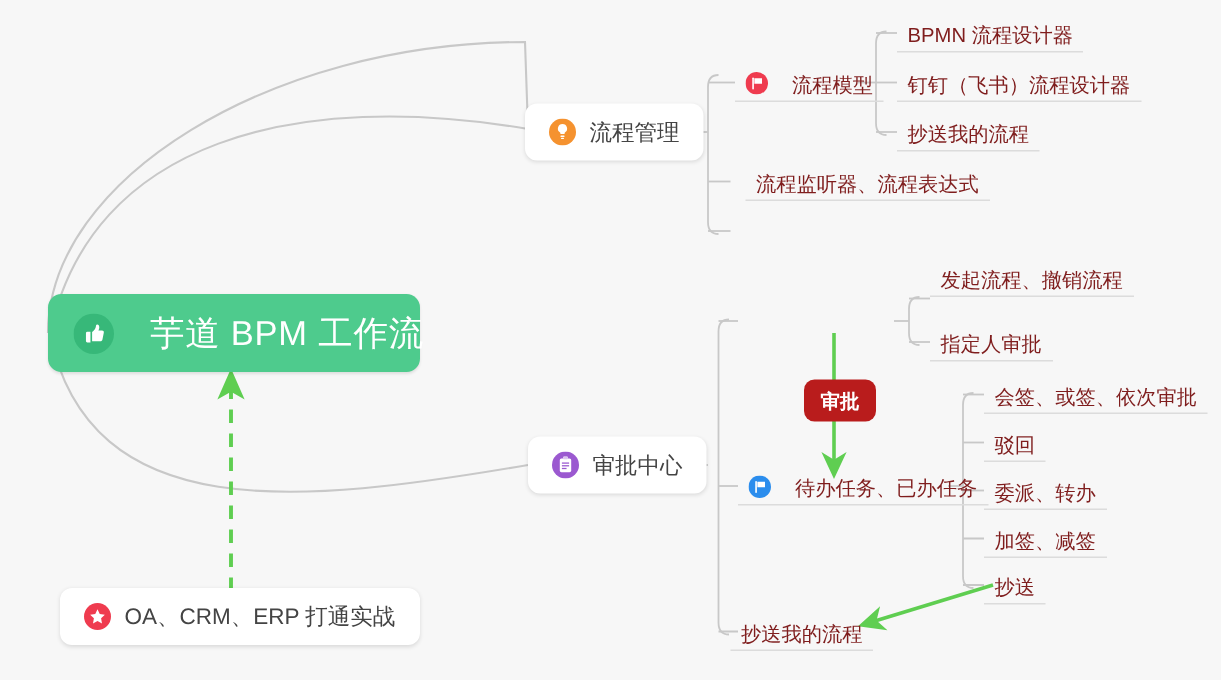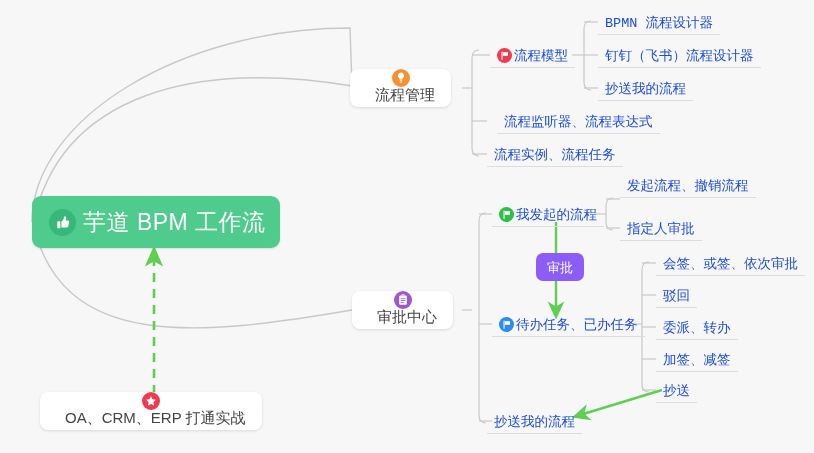--- a/index.html
+++ b/index.html
@@ -36,74 +36,73 @@
     border-radius: 9px;
     display: flex;
     align-items: center;
     padding: 0 17px;
     box-shadow: 0 1px 2px rgba(0,0,0,0.10);
   }
   .root-label {
     color: #ffffff;
     font-size: 23px;
     letter-spacing: 0.5px;
-    margin-left: 7px;
+    margin-left: 24px;
     white-space: nowrap;
     line-height: 1;
   }
 
   
   .card-node {
     position: absolute;
     background: #ffffff;
     border-radius: 8px;
     display: flex;
     align-items: center;
     padding: 0 16px;
     height: 38px;
     box-shadow: 0 1px 3px rgba(0,0,0,0.12);
     white-space: nowrap;
-    flex-direction: column;
   }
   .card-label {
     font-size: 15px;
     color: #444444;
     margin-left: 9px;
     line-height: 1;
   }
 
   
   .text-node {
     position: absolute;
     display: flex;
     align-items: flex-end;
     border-bottom: 1px solid #dcdcdc;
     padding: 0 7px 4px 7px;
     height: 26px;
     white-space: nowrap;
   }
   .text-node .t-label {
     font-size: 13.5px;
-    color: #1d4ed8;
+    color: #7f1d1d;
     line-height: 1;
-    font-family: Liberation Mono, monospace;
-  }
-  .text-node .t-label.withicon { margin-left: 2px; }
+  }
+  .text-node .t-label.withicon { margin-left: 16px; }
 
   
   .pill-node {
     position: absolute;
-    background: #8b5cf6;
+    background: #b91c1c;
     border-radius: 7px;
     display: flex;
     align-items: center;
     justify-content: flex-start;
     height: 28px;
     padding: 0 11px;
     z-index: 6;
+    font-weight: bold;
   }
   .pill-label {
     color: #ffffff;
     font-size: 13px;
     line-height: 1;
     white-space: nowrap;
   }
 
   
   .ico {
@@ -246,34 +245,21 @@
   </div>
 
   <div class="text-node" style="left:598px; top:75px;">
     <span class="t-label">抄送我的流程</span>
   </div>
 
   <div class="text-node" style="left:497px; top:108px;">
     <span class="t-label">流程监听器、流程表达式</span>
   </div>
 
-  <div class="text-node" style="left:487px; top:141px;">
-    <span class="t-label">流程实例、流程任务</span>
-  </div>
-
-  <div class="text-node" style="left:492px; top:201px;">
-    <span class="ico ico-16">
-      <svg viewBox="0 0 15 15" width="15" height="15">
-        <circle cx="7.5" cy="7.5" r="7.5" fill="#2fbf4b"></circle>
-        <rect x="4.5" y="3.6" width="1.1" height="8.1" rx=".5" fill="#fff"></rect>
-        <path d="M5.9 4.2h5.1v3.6H5.9z" fill="#fff"></path>
-      </svg>
-    </span>
-    <span class="t-label withicon">我发起的流程</span>
-  </div>
+
 
   <div class="text-node" style="left:620px; top:172px;">
     <span class="t-label">发起流程、撤销流程</span>
   </div>
 
   <div class="text-node" style="left:620px; top:215px;">
     <span class="t-label">指定人审批</span>
   </div>
 
   <div class="text-node" style="left:492px; top:311px;">

